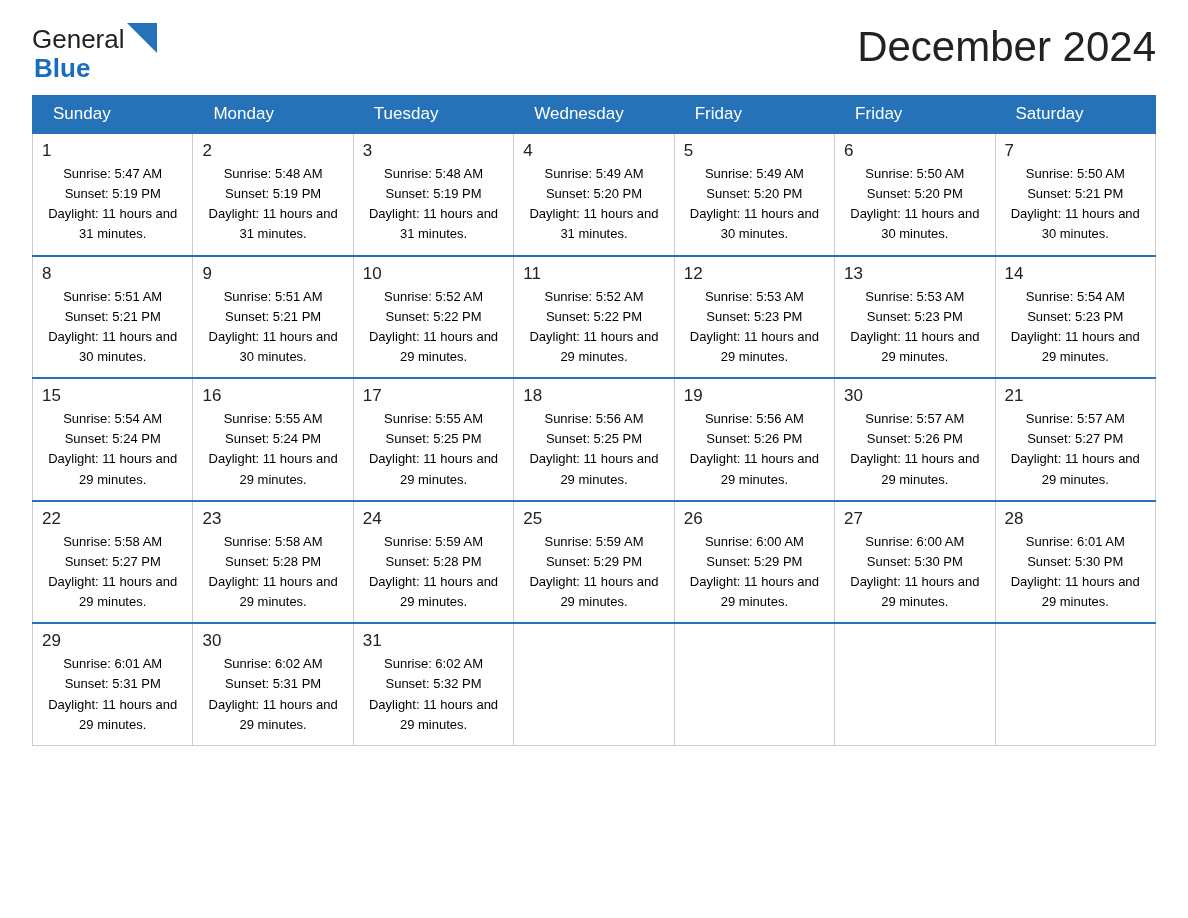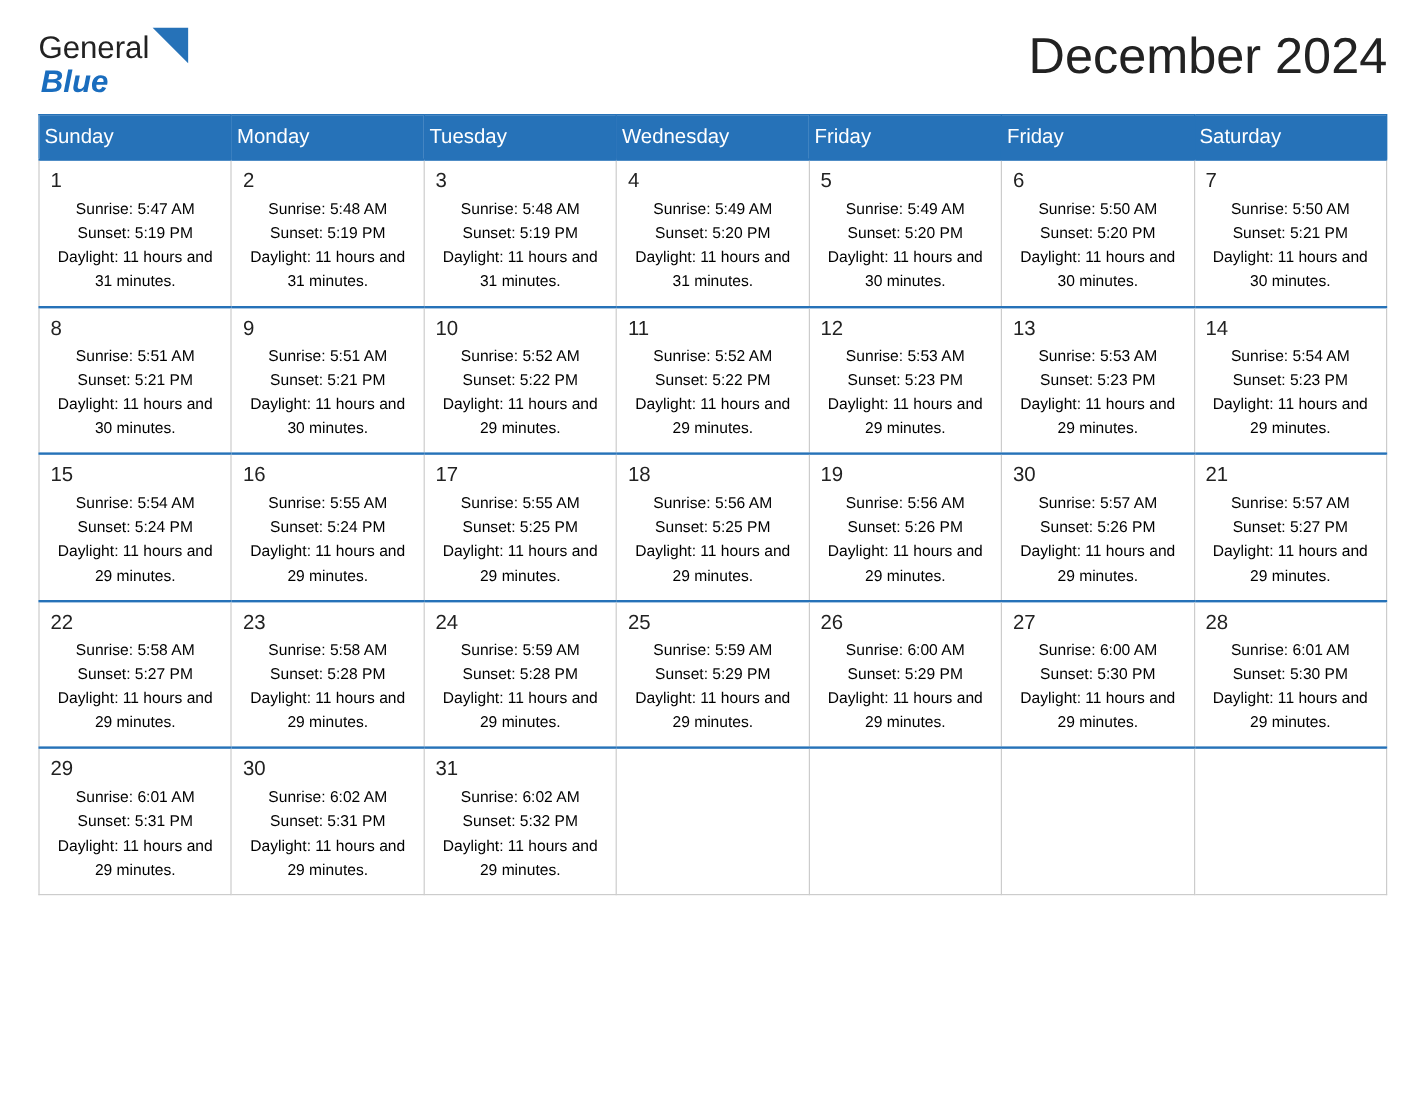--- a/index.html
+++ b/index.html
@@ -40,21 +40,20 @@
     .logo-top-line {
       display: flex;
       align-items: center;
     }
     .logo-bottom-line {
       margin-left: 2px;
       font-size: 26px;
       font-weight: bold;
       color: #1a6dbe;
       line-height: 1;
-      font-style: italic;
     }
     .title-block {
       text-align: right;
     }
     .month-title {
       font-size: 42px;
       font-weight: normal;
       color: #222;
       line-height: 1.1;
     }
@@ -66,21 +65,21 @@
     .calendar-table {
       width: 100%;
       border-collapse: collapse;
       margin-top: 14px;
     }
     .calendar-table th {
       background: #2672b8;
       color: #fff;
       font-size: 17px;
       font-weight: normal;
-      padding: 8px 4px;
+      padding: 8px 20px;
       border: 1px solid #2672b8;
       text-align: left;
     }
     .calendar-table td {
       border: 1px solid #ccc;
       vertical-align: top;
       padding: 7px 9px 10px 9px;
       font-size: 13.5px;
       color: #222;
       width: 14.28%;

